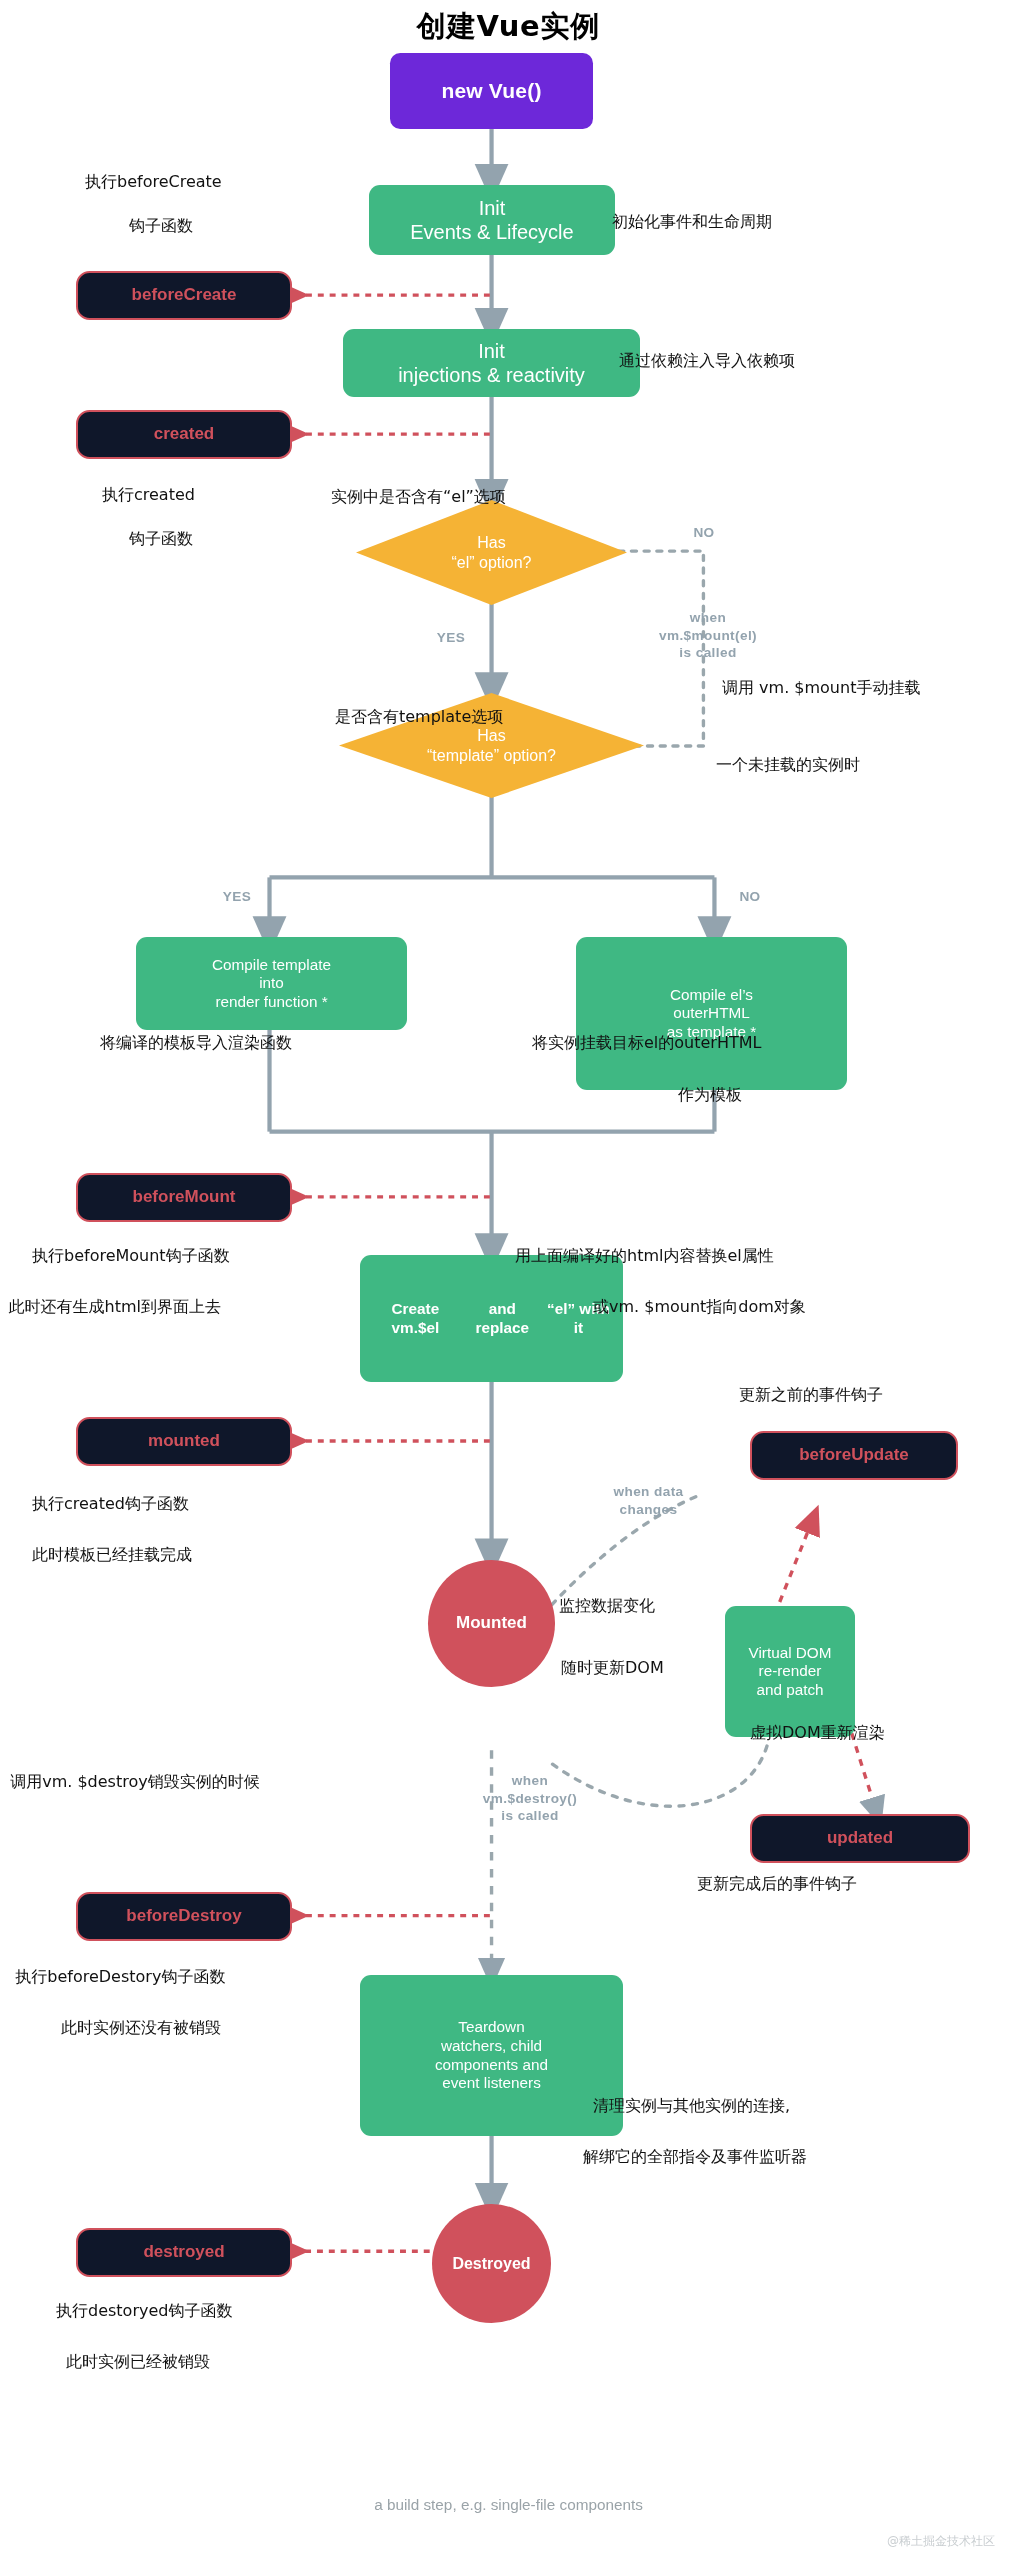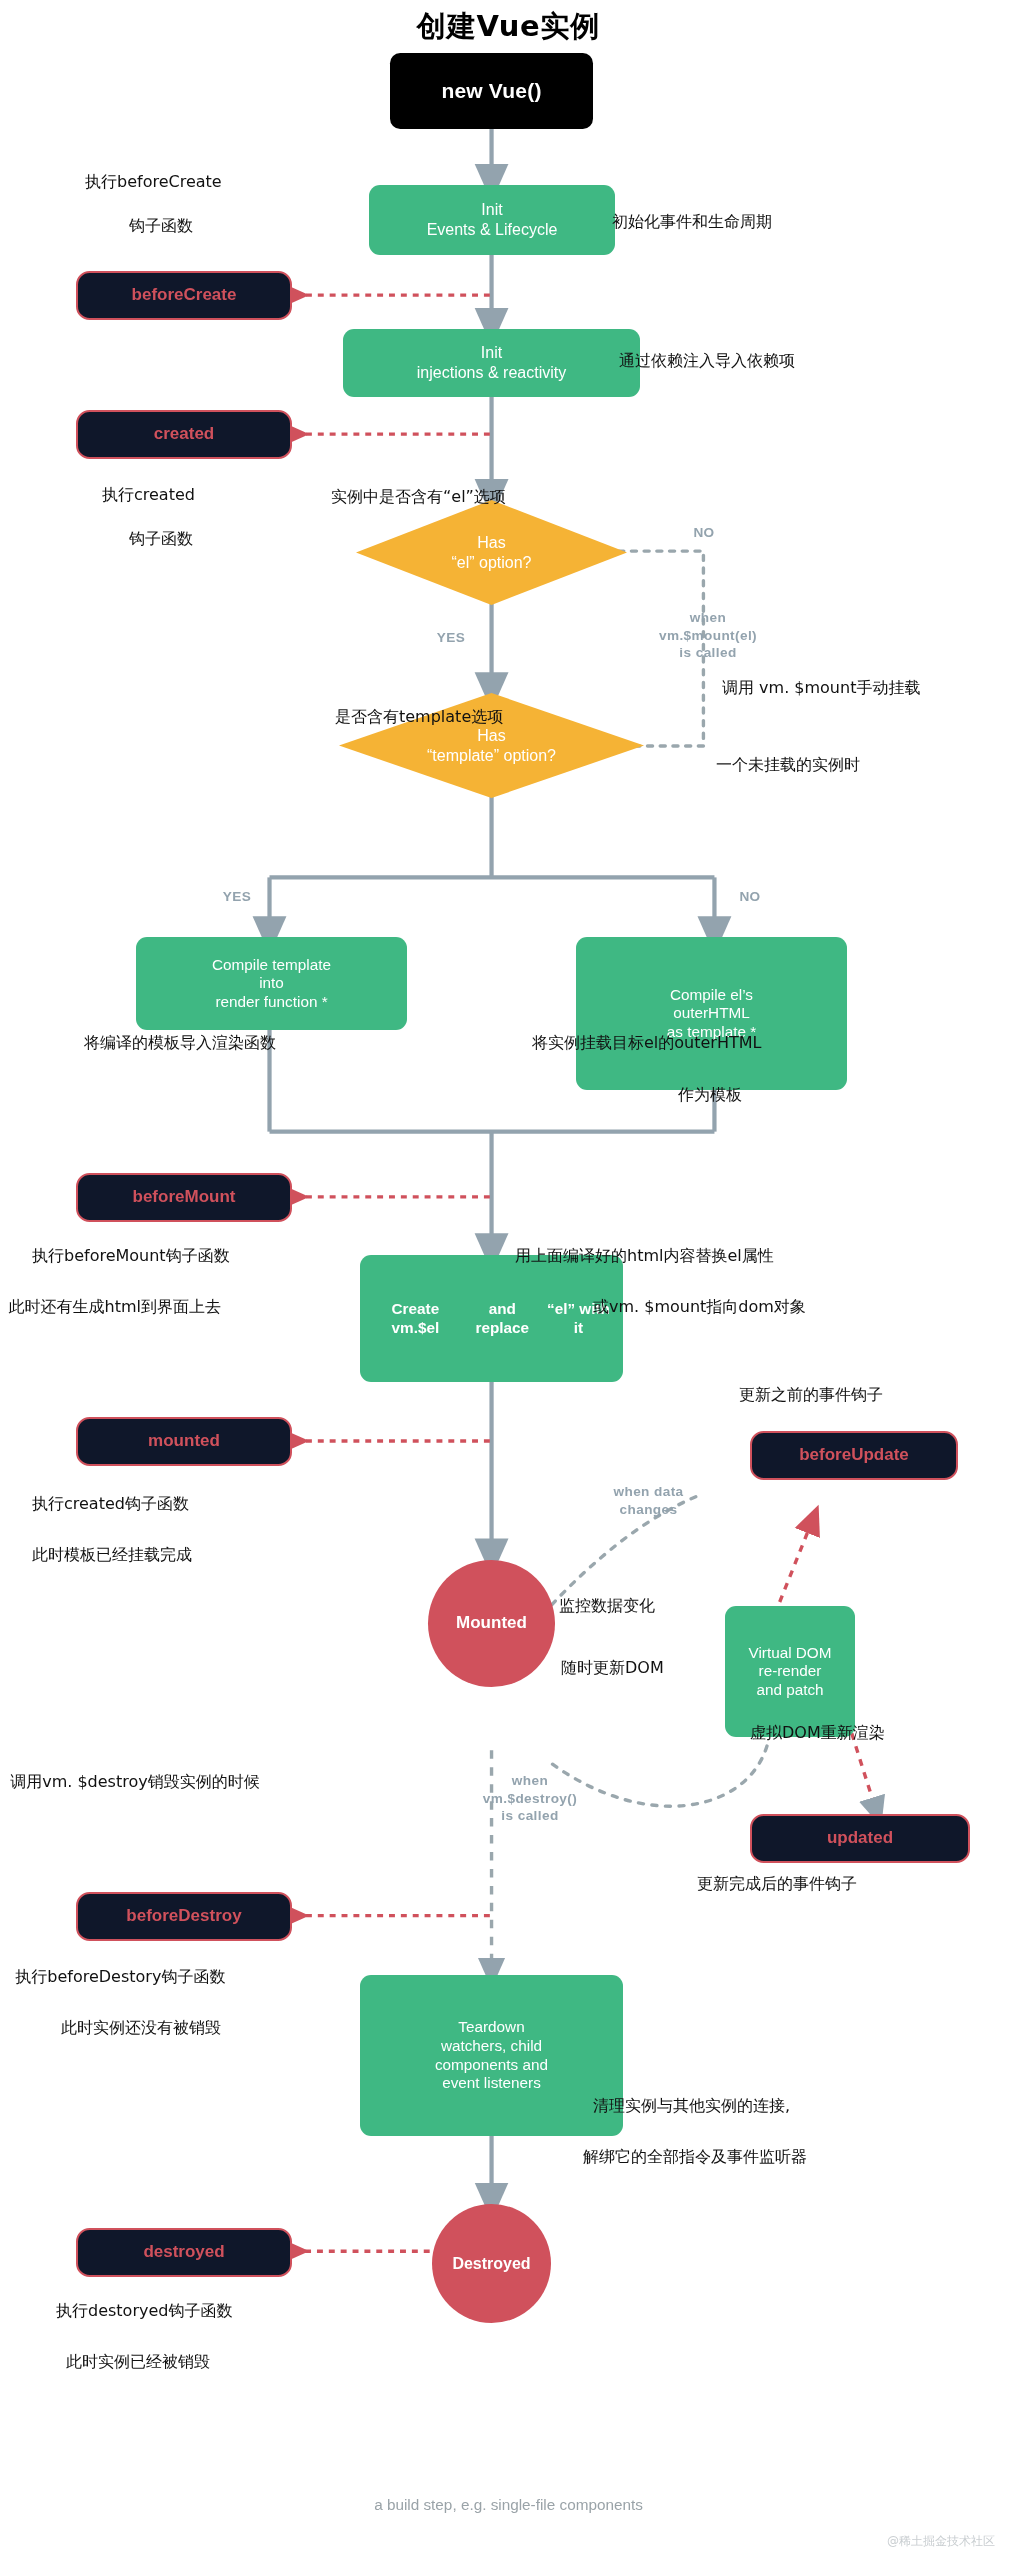--- a/index.html
+++ b/index.html
@@ -39,33 +39,33 @@
     top: 6.8px;
     text-align: center;
     font-size: 29px;
     font-weight: 700;
     color: #000000;
     letter-spacing: 0.8px;
     font-family: "DejaVu Sans", sans-serif;
   }
   
   .box-dark {
-    background: #000000;
+    background: #6d28d9;
     color: #ffffff;
     border-radius: 10.2px;
     font-size: 21px;
     font-weight: 700;
     letter-spacing: 0.2px;
   }
   
   .box-green {
     background: #3fb883;
     color: #ffffff;
     border-radius: 11px;
-    font-size: 16px;
+    font-size: 20px;
     font-weight: 400;
     padding: 5.1px 8.5px;
   }
   .box-green.small { font-size: 15.3px; }
   
   .diamond-wrap { position: absolute; }
   .diamond-shape {
     position: absolute;
     left: 0; top: 0;
     width: 100%; height: 100%;
@@ -354,21 +354,21 @@
   <div class="cn-note" style="left:102px; top:483px;">执行created</div>
   <div class="cn-note" style="left:129px; top:527px;">钩子函数</div>
 
   <div class="cn-note" style="left:331px; top:485px;">实例中是否含有“el”选项</div>
 
   <div class="cn-note" style="left:702px; top:676px;margin-left:20px;">调用 vm. $mount手动挂载</div>
   <div class="cn-note" style="left:716px; top:753px;">一个未挂载的实例时</div>
 
   <div class="cn-note" style="left:335px; top:705px;">是否含有template选项</div>
 
-  <div class="cn-note" style="left:84px; top:1031px;">将编译的模板导入渲染函数</div>
+  <div class="cn-note" style="left:100px; top:1031px;">将编译的模板导入渲染函数</div>
 
   <div class="cn-note" style="left:532px; top:1031px;">将实例挂载目标el的outerHTML</div>
   <div class="cn-note" style="left:678px; top:1083px;">作为模板</div>
 
   <div class="cn-note" style="left:32px; top:1244px;">执行beforeMount钩子函数</div>
   <div class="cn-note" style="left:8.5px; top:1295px;">此时还有生成html到界面上去</div>
 
   <div class="cn-note" style="left:515px; top:1244px;">用上面编译好的html内容替换el属性</div>
   <div class="cn-note" style="left:593px; top:1295px;">或vm. $mount指向dom对象</div>
 

